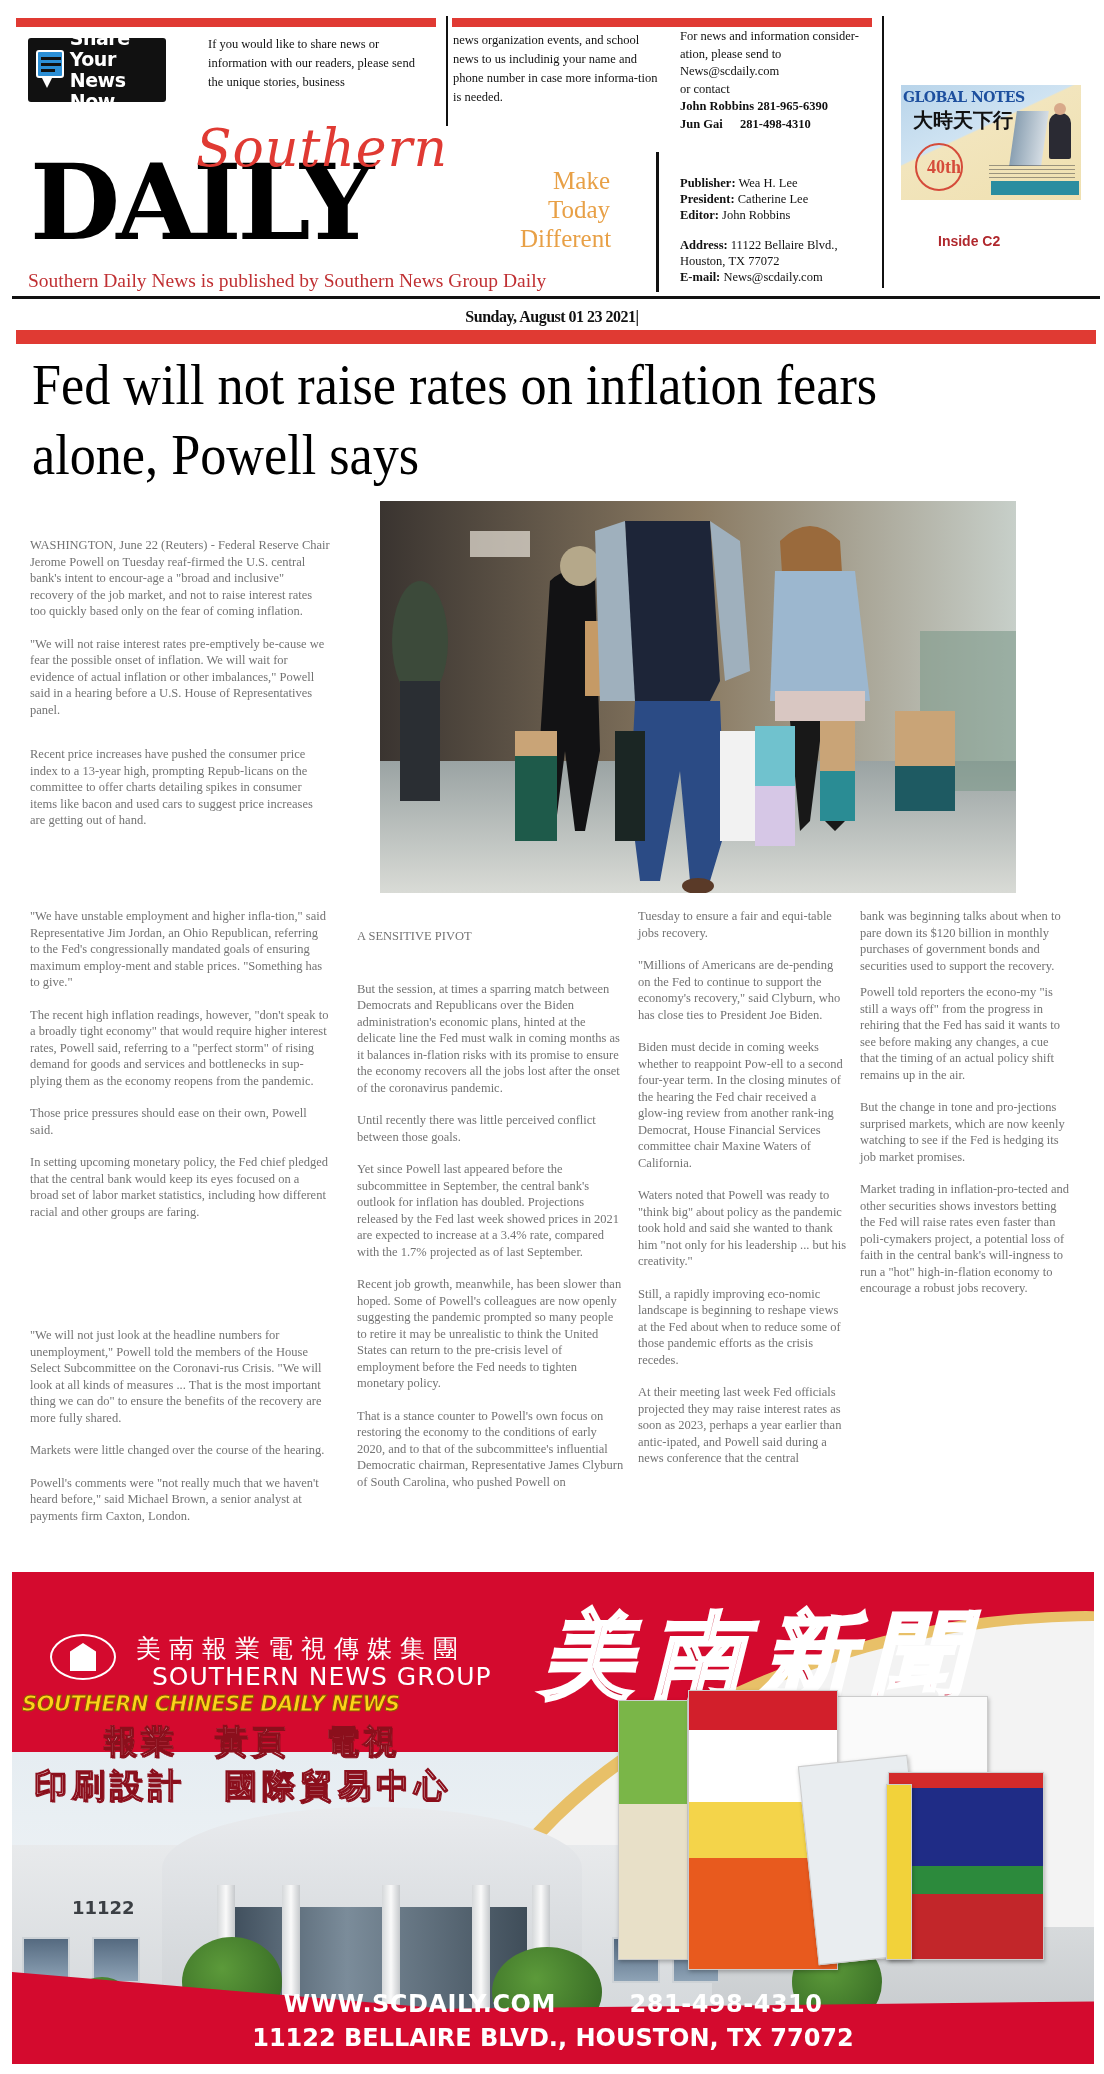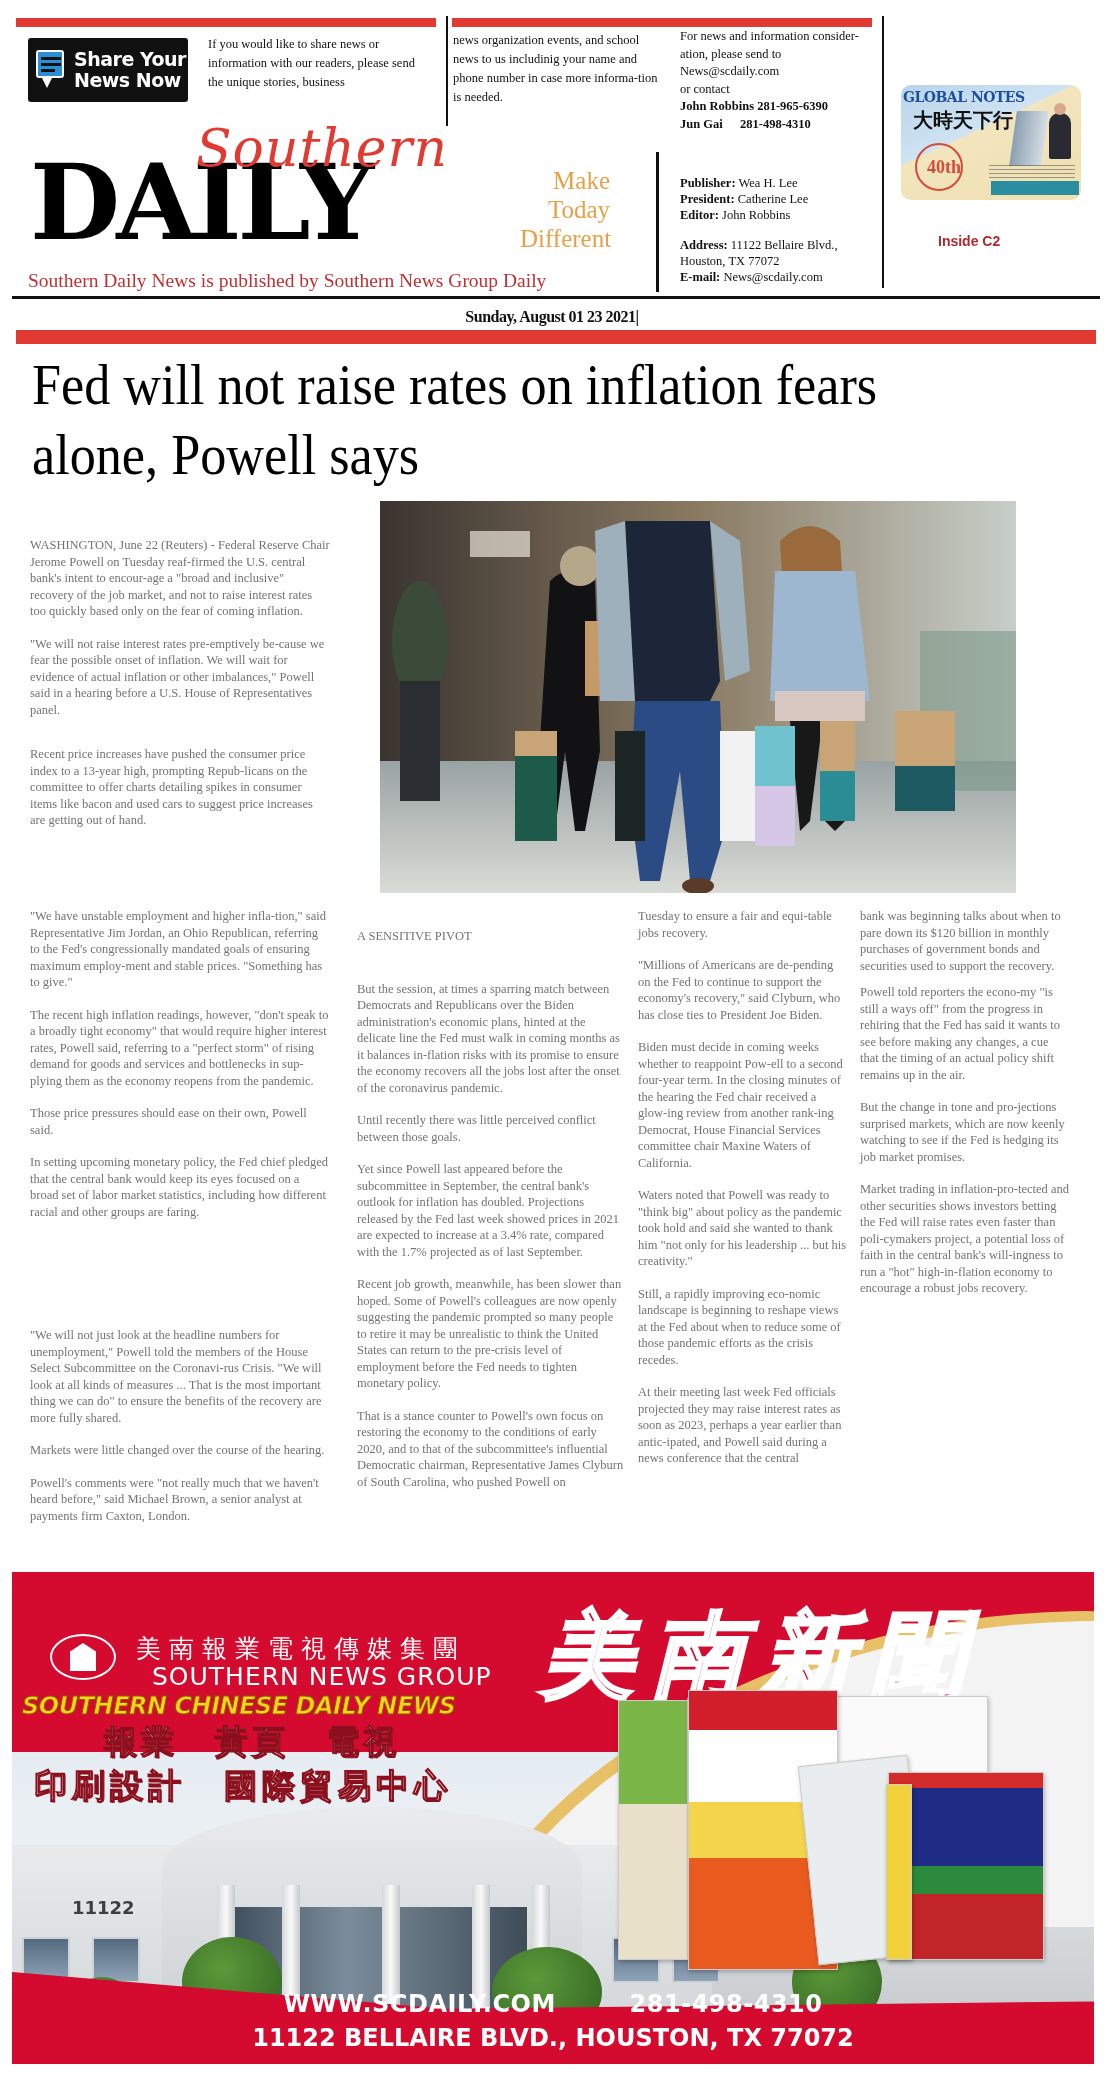--- a/index.html
+++ b/index.html
@@ -4,39 +4,39 @@
 <style>
   * { box-sizing: border-box; margin: 0; padding: 0; }
   html, body { width: 1104px; background: #fff; }
   body { position: relative; width: 1104px; height: 2074px; overflow: hidden; font-family: "Liberation Serif", serif; color: #111; }
 
   .abs { position: absolute; }
   .redbar { background: #e03a33; height: 9px; }
   .vline { background: #111; width: 2px; }
 
   
-  .share-badge { left: 28px; top: 38px; width: 160px; height: 64px; background: #111; border-radius: 3px; display: flex; align-items: center; padding-left: 8px; }
+  .share-badge { left: 28px; top: 38px; width: 138px; height: 64px; background: #111; border-radius: 3px; display: flex; align-items: center; padding-left: 8px; }
   .share-icon { width: 30px; height: 40px; position: relative; }
   .share-icon .bubble { position: absolute; left: 0; top: 0; width: 28px; height: 28px; background: #2b8fd6; border: 2px solid #fff; border-radius: 3px; }
   .share-icon .line { position: absolute; left: 5px; height: 3px; background: #111; }
   .share-icon .tail { position: absolute; left: 6px; top: 28px; width: 0; height: 0; border-left: 5px solid transparent; border-right: 5px solid transparent; border-top: 10px solid #fff; }
   .share-text { color: #fff; font-family: "DejaVu Sans", sans-serif; font-weight: bold; font-size: 19px; line-height: 21px; margin-left: 8px; letter-spacing: -0.5px; }
 
   .hdr-text { font-size: 12.5px; line-height: 19px; color: #111; }
   .contact-text { font-size: 12.5px; line-height: 17.5px; }
 
   .logo-southern { left: 196px; top: 118px; font-family: "DejaVu Serif", serif; font-style: italic; color: #e03a33; font-size: 52px; line-height: 60px; letter-spacing: 1px; }
   .logo-daily { left: 30px; top: 148px; font-family: "DejaVu Serif", serif; font-weight: 900; color: #000; font-size: 104px; line-height: 110px; letter-spacing: -4px; transform: scaleY(1.0); }
   .logo-tag { left: 520px; top: 166px; color: #e8a046; font-size: 25px; line-height: 29px; text-align: right; width: 90px; }
   .logo-sub { left: 28px; top: 270px; color: #c03033; font-size: 19.5px; white-space: nowrap; }
 
   .pubinfo { left: 680px; top: 175px; font-size: 12.5px; line-height: 16px; }
   .pubinfo b { font-weight: bold; text-align: center; }
 
-  .globalnotes { left: 901px; top: 85px; width: 180px; height: 115px; overflow: hidden; background: linear-gradient(155deg, #b8d4ea 0%, #cfe3f2 40%, #f2e5bd 41%, #efe0b0 100%); border-radius: 10px; }
+  .globalnotes { left: 901px; top: 85px; width: 180px; height: 115px; overflow: hidden; background: linear-gradient(155deg, #b8d4ea 0%, #cfe3f2 40%, #f2e5bd 41%, #efe0b0 100%); }
   .gn-title { position: absolute; left: 2px; top: 4px; font-family: "DejaVu Serif", serif; font-weight: bold; font-size: 14px; color: #1d4f9e; letter-spacing: -0.5px; }
   .gn-cn { position: absolute; left: 12px; top: 22px; font-size: 20px; font-weight: bold; color: #111; }
   .gn-seal { position: absolute; left: 14px; top: 58px; width: 48px; height: 48px; border: 2px solid #d54b3a; border-radius: 50%; color: #d54b3a; font-size: 18px; font-weight: bold; display: flex; align-items: center; justify-content: flex-end; }
   .gn-person { position: absolute; left: 148px; top: 28px; width: 22px; height: 46px; background: #2a2a33; border-radius: 10px 10px 2px 2px; }
   .gn-person::before { content: ""; position: absolute; left: 5px; top: -10px; width: 12px; height: 12px; border-radius: 50%; background: #d8a98a; }
   .gn-building { position: absolute; left: 112px; top: 26px; width: 32px; height: 55px; background: linear-gradient(90deg, #8aa0b2, #d5dde4); transform: skewX(-8deg); }
   .gn-band { position: absolute; left: 90px; top: 96px; width: 88px; height: 14px; background: #2a8da0; }
   .gn-lines { position: absolute; left: 88px; top: 80px; width: 86px; height: 14px; background: repeating-linear-gradient(180deg, #444 0 1px, transparent 1px 4px); opacity: 0.5; }
 
   .inside-c2 { left: 938px; top: 233px; font-family: "Liberation Sans", sans-serif; font-weight: bold; color: #b0282d; font-size: 14px; }
@@ -51,21 +51,21 @@
   .photo { left: 380px; top: 501px; width: 636px; height: 392px; overflow: hidden; background: #3b3a36; }
 
   
   .ad { left: 12px; top: 1572px; width: 1082px; height: 492px; overflow: hidden; background: #d40a2e; }
   .ad-wave { position: absolute; left: 430px; top: 60px; width: 1100px; height: 700px; border-radius: 50%; background: #f3f3f3; transform: rotate(-12deg); }
   .ad-wave-gold { position: absolute; left: 418px; top: 50px; width: 1110px; height: 710px; border-radius: 50%; background: #e8c068; transform: rotate(-12deg); }
   .ad-logo { position: absolute; left: 38px; top: 62px; width: 66px; height: 46px; border: 2px solid #fff; border-radius: 50%; display: flex; align-items: center; justify-content: center; }
   .ad-logo-inner { width: 26px; height: 28px; background: #fff; clip-path: polygon(50% 0, 100% 30%, 100% 100%, 0 100%, 0 30%); }
   .ad-cn-group { position: absolute; left: 124px; top: 60px; color: #fff; font-size: 25px; letter-spacing: 8px; white-space: nowrap; }
   .ad-en-group { position: absolute; left: 140px; top: 90px; color: #ffffff; font-family: "DejaVu Sans", sans-serif; font-size: 25px; letter-spacing: 1px; white-space: nowrap; }
-  .ad-scdn { position: absolute; left: 10px; top: 120px; color: #ffd21a; font-family: "DejaVu Sans", sans-serif; font-weight: bold; font-style: italic; font-size: 24px; letter-spacing: -0.5px; -webkit-text-stroke: 1px #8a5a00; white-space: nowrap; }
+  .ad-scdn { position: absolute; left: 10px; top: 120px; color: #ffd21a; font-family: "DejaVu Sans", sans-serif; font-weight: bold; font-style: italic; font-size: 21px; letter-spacing: -0.5px; -webkit-text-stroke: 1px #8a5a00; white-space: nowrap; }
   .ad-services { position: absolute; left: 92px; top: 148px; color: #fff; font-size: 33px; font-weight: bold; letter-spacing: 4px; white-space: nowrap; -webkit-text-stroke: 1px #8b0f1c; text-shadow: 1px 1px 0 #8b0f1c; }
   .ad-services2 { position: absolute; left: 22px; top: 192px; color: #fff; font-size: 33px; font-weight: bold; letter-spacing: 5px; white-space: nowrap; -webkit-text-stroke: 1px #8b0f1c; text-shadow: 1px 1px 0 #8b0f1c; }
   .ad-calli { position: absolute; left: 530px; top: 22px; color: #c8102e; font-family: "DejaVu Serif", serif; font-style: italic; font-weight: bold; font-size: 92px; letter-spacing: 18px; white-space: nowrap; -webkit-text-stroke: 3px #fff; }
 
   .ad-building { position: absolute; left: 0; top: 235px; width: 1082px; height: 245px; }
   .bld-main { position: absolute; left: 0; top: 38px; width: 700px; height: 195px; background: linear-gradient(180deg, #e8eaec, #d2d6d9); }
   .bld-rotunda { position: absolute; left: 150px; top: 0; width: 420px; height: 220px; background: linear-gradient(180deg, #e9ebee, #cdd1d4); border-radius: 50% 50% 0 0 / 28% 28% 0 0; }
   .bld-glass { position: absolute; left: 215px; top: 100px; width: 300px; height: 130px; background: linear-gradient(90deg, #3d4c5a, #7b8c9a 40%, #3f4d59); }
   .bld-col { position: absolute; top: 78px; width: 18px; height: 150px; background: linear-gradient(90deg, #d5d8da, #fafafa, #c6c9cc); }
   .bld-window { position: absolute; width: 48px; height: 46px; background: linear-gradient(180deg, #556a80, #8ea3b6); border: 2px solid #cdd2d6; }

